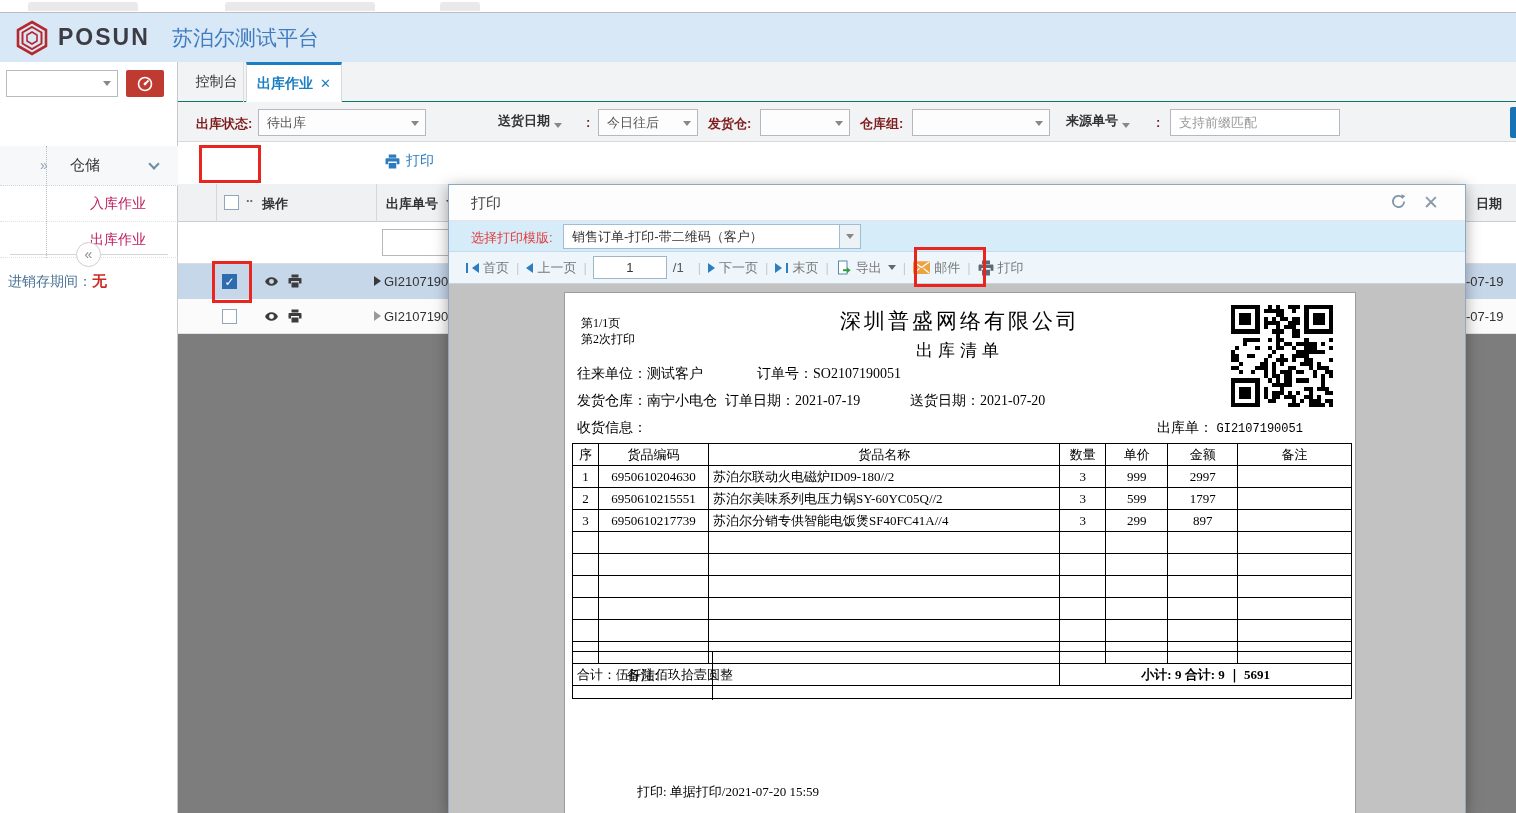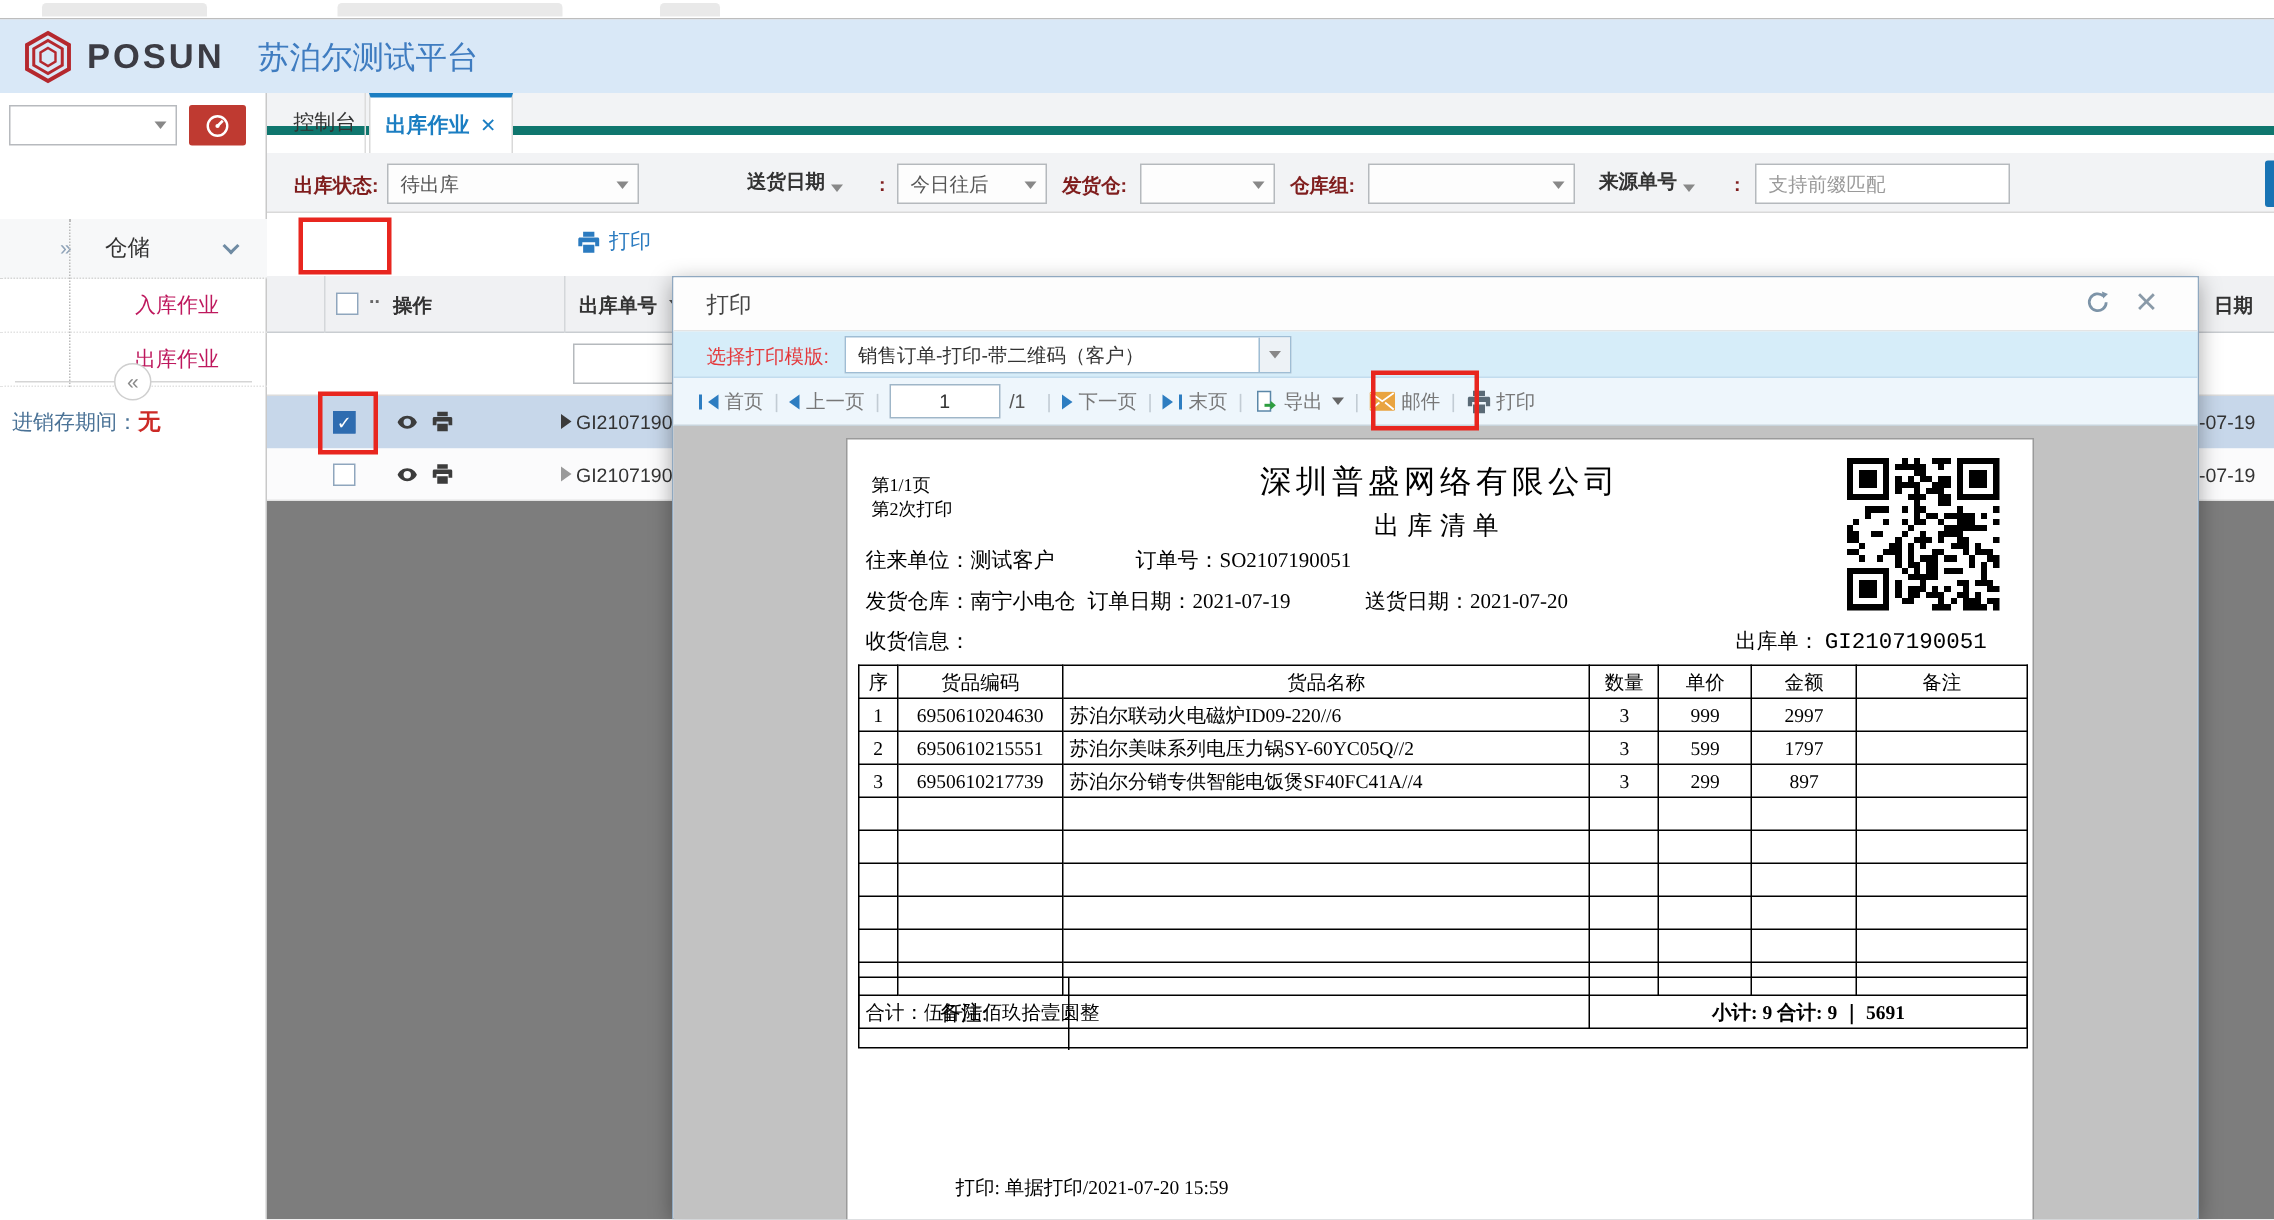--- a/index.html
+++ b/index.html
@@ -28,21 +28,21 @@
   .menu-sub { height:36px; font-size:14px; color:#be185d; border-bottom:1px dotted #e2e2e2; }
   .chev { width:8px; height:8px; border-right:2px solid #3c87c8; border-bottom:2px solid #3c87c8; transform:rotate(45deg); position:absolute; right:20px; top:14px; }
   .guillemet { color:#8fa3b8; font-size:14px; }
   .tree-line { position:absolute; left:46px; top:84px; width:0; height:112px; border-left:1px dotted #bbb; }
   .collapse-hr { position:absolute; left:10px; top:192px; width:158px; border-top:1px solid #d5d5d5; }
   .collapse-btn { position:absolute; left:76px; top:180px; width:25px; height:25px; background:#fff; border:1px solid #cfcfcf; border-radius:50%; color:#8a8a8a; font-size:14px; text-align:center; line-height:22px; }
   .period { position:absolute; left:8px; top:210px; font-size:14px; color:#4a7296; }
   .period b { color:#cc2a26; font-size:15px; }
 
   
-  .tabbar { left:178px; top:62px; width:1338px; height:28px; background:#f2f3f5; border-bottom:6px solid #0f766e; }
+  .tabbar { left:178px; top:62px; width:1338px; height:40px; background:#f2f3f5; border-bottom:1px solid #0f766e; }
   .tab { position:absolute; top:0; height:40px; display:flex; align-items:center; justify-content:center; font-size:14px; color:#333; }
   .tab-plain { left:12px; width:54px; border-right:1px solid #dcdcdc; }
   .tab-active { left:68px; width:96px; background:#fff; border-left:1px solid #d9d9d9; border-right:1px solid #d9d9d9; border-top:3px solid #1b7ec2; color:#1b7ec2; font-weight:bold; gap:7px; }
   .tab-close { color:#1b7ec2; font-weight:bold; font-size:13px; }
 
   
   .filterbar { left:178px; top:102px; width:1338px; height:40px; background:#f2f3f5; border-bottom:1px solid #d9d9d9; }
   .flabel { position:absolute; top:13px; font-size:13px; font-weight:bold; color:#7f1d1d; }
   .sel { position:absolute; top:7px; height:27px; background:#fdfdfd; border:1px solid #b5b9bd; font-size:13px; color:#555; display:flex; align-items:center; padding:0 22px 0 8px; }
   .sel .arr, .plainsel .arr { position:absolute; right:6px; top:11px; }
@@ -578,21 +578,21 @@
         </div>
         <div class="pg-line" style="left:160px;top:99px;">
           <span>订单日期：</span><span>2021-07-19</span>
         </div>
         <div class="pg-line" style="left:345px;top:99px;">
           <span>送货日期：</span><span>2021-07-20</span>
         </div>
 
         <div class="pg-line" style="left:12px;top:126px;">收货信息：</div>
         <div class="pg-line" style="left:592px;top:126px;">
-          <span>出库单：</span>&nbsp;<span style="font-family:'Liberation Mono','DejaVu Sans Mono',monospace;font-size:15px;">GI2107190051</span>
+          <span>出库单：</span>&nbsp;<span style="font-family:'Liberation Mono','DejaVu Sans Mono',monospace;font-size:12px;">GI2107190051</span>
         </div>
 
         <table class="doc-table">
           <colgroup>
             <col style="width:26px">
               <col style="width:110px">
               <col style="width:352px">
               <col style="width:46px">
               <col style="width:62px">
               <col style="width:70px">
@@ -604,21 +604,21 @@
             <th>货品编码</th>
             <th>货品名称</th>
             <th>数量</th>
             <th>单价</th>
             <th>金额</th>
             <th>备注</th>
           </tr>
           <tr>
             <td>1</td>
             <td>6950610204630</td>
-            <td class="name-cell">苏泊尔联动火电磁炉ID09-220//6</td>
+            <td class="name-cell">苏泊尔联动火电磁炉ID09-180//2</td>
             <td>3</td>
             <td>999</td>
             <td>2997</td>
             <td></td>
           </tr>
           <tr>
             <td>2</td>
             <td>6950610215551</td>
             <td class="name-cell">苏泊尔美味系列电压力锅SY-60YC05Q//2</td>
             <td>3</td>

